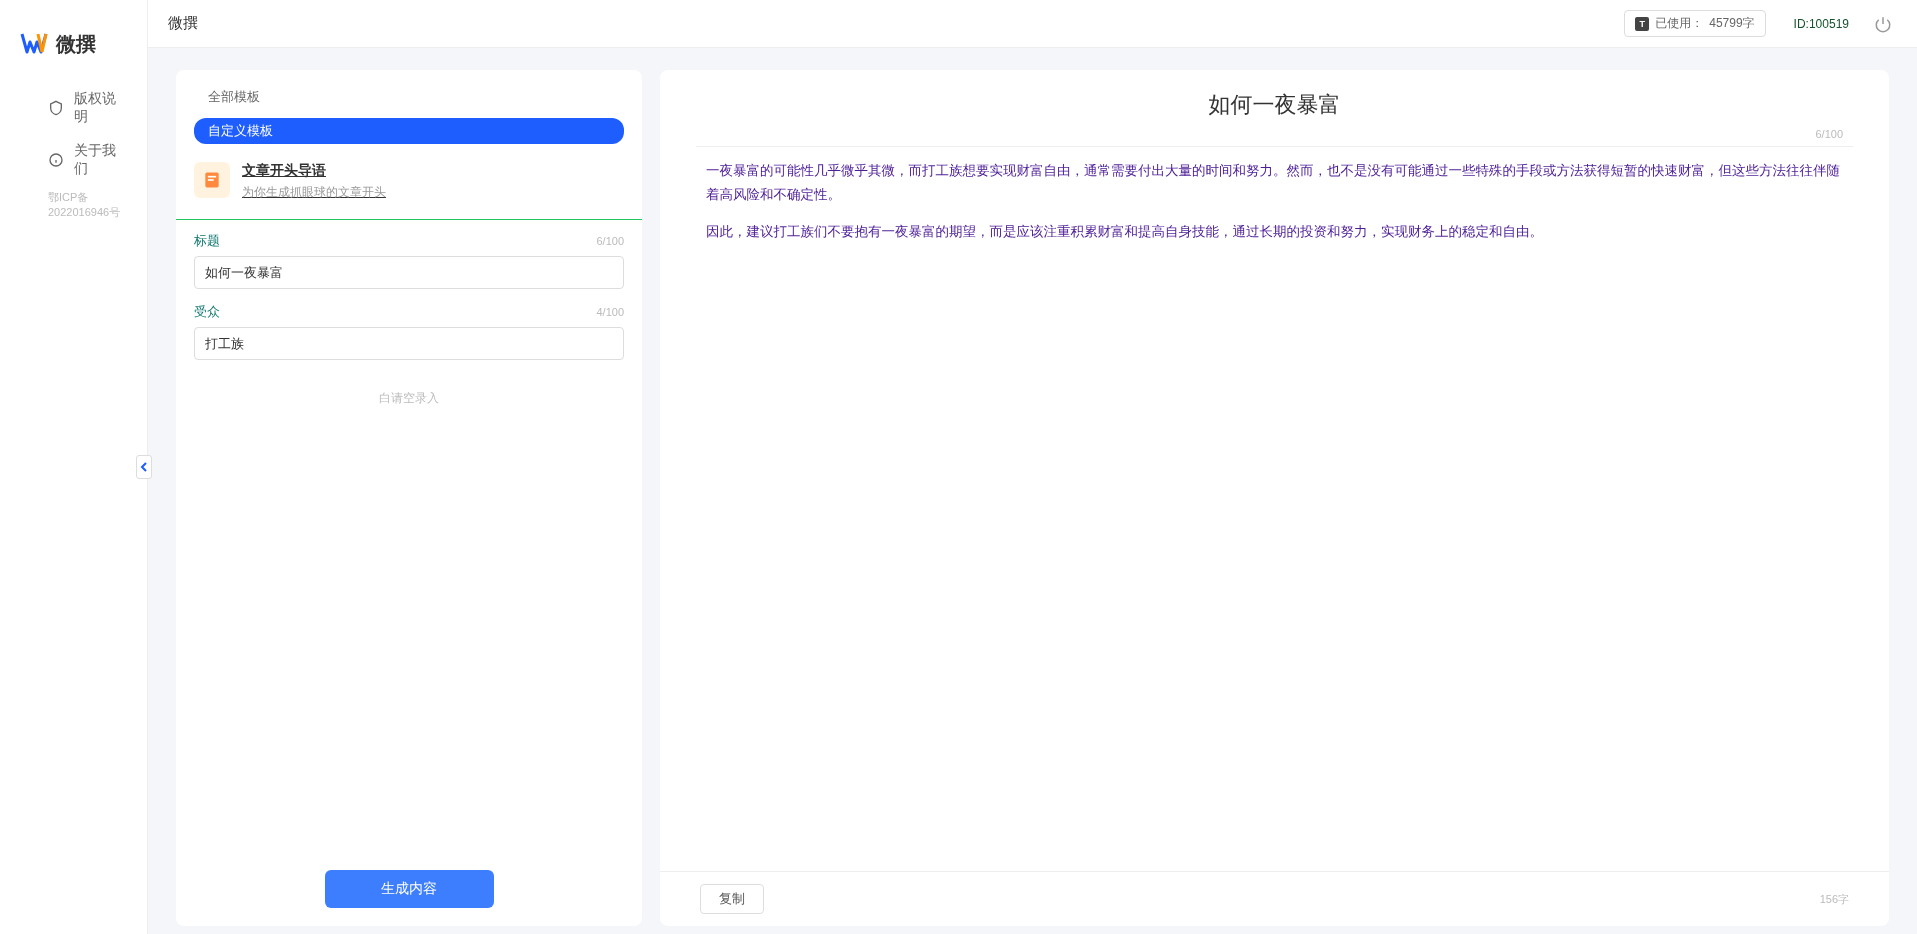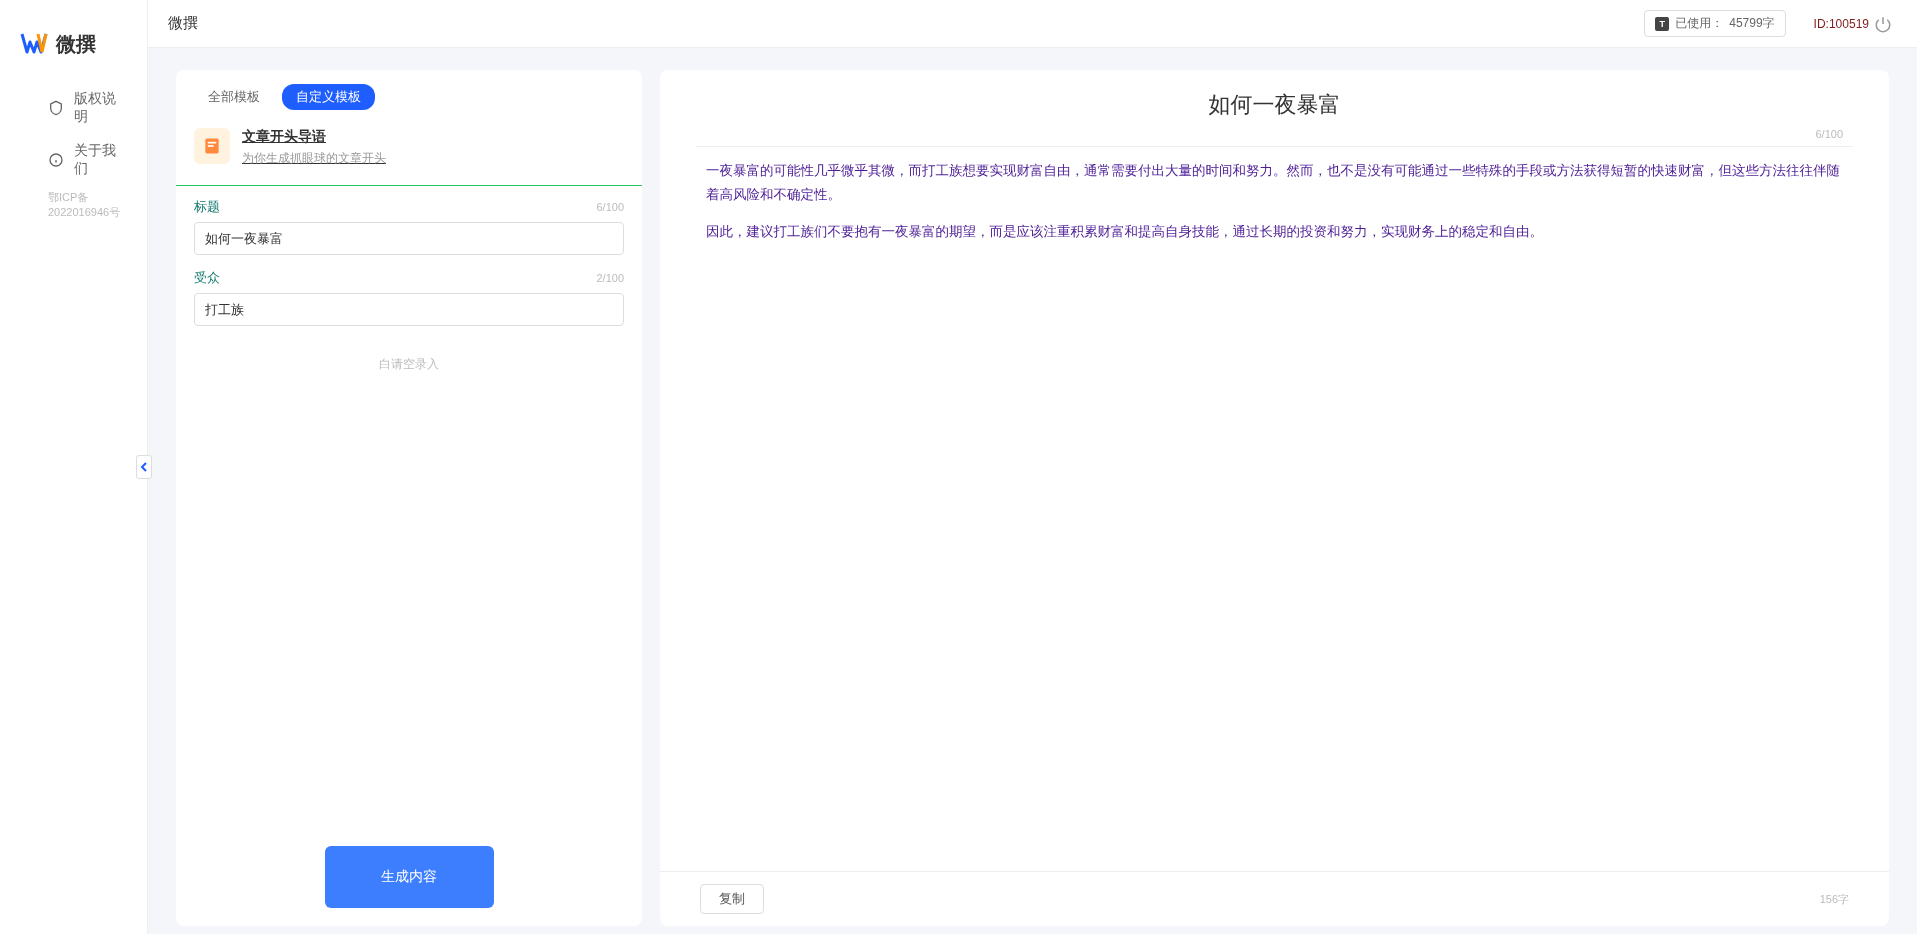--- a/index.html
+++ b/index.html
@@ -24,49 +24,49 @@
 
 .collapse-handle { position: absolute; left: 136px; top: 50%; transform: translateY(-50%); width: 16px; height: 24px; background: #fff; border: 1px solid #ddd; border-radius: 3px; display: flex; align-items: center; justify-content: center; cursor: pointer; z-index: 10; }
 
 
 .main { flex: 1; display: flex; flex-direction: column; }
 .topbar { height: 48px; display: flex; align-items: center; padding: 0 20px; background: #fff; border-bottom: 1px solid #eee; }
 .topbar-title { font-size: 15px; color: #333; }
 .topbar-spacer { flex: 1; }
 .usage-badge { display: flex; align-items: center; gap: 6px; border: 1px solid #ddd; border-radius: 4px; padding: 4px 10px; font-size: 12px; color: #666; margin-right: 28px; }
 .usage-icon { width: 14px; height: 14px; background: #444; border-radius: 2px; color: #fff; font-size: 9px; display: flex; align-items: center; justify-content: center; font-weight: bold; }
-.id-text { font-size: 12px; color: #7f1d1d; }
+.id-text { font-size: 12px; color: #14532d; margin-right: 20px; }
 .power-btn { width: 28px; height: 28px; display: flex; align-items: center; justify-content: center; cursor: pointer; color: #999; }
 
 .content { flex: 1; display: flex; gap: 18px; padding: 22px 28px 8px; overflow: hidden; }
 
 .panel { background: #fff; border-radius: 8px; display: flex; flex-direction: column; overflow: hidden; }
 .panel-left { width: 466px; min-width: 466px; }
 .panel-right { flex: 1; }
 
 
-.tabs { display: flex; gap: 8px; padding: 14px 18px 8px; }
+.tabs { display: flex; gap: 8px; padding: 14px 18px 8px; flex-direction: column; }
 .tab { padding: 4px 14px; border-radius: 12px; font-size: 13px; cursor: pointer; color: #666; }
 .tab.active { background: #1e5eff; color: #fff; }
 
 .template-header { display: flex; gap: 12px; padding: 10px 18px 18px; align-items: flex-start; border-bottom: 1px solid #22c55e; margin-bottom: 12px; text-decoration: underline; }
 .template-icon { width: 36px; height: 36px; background: #fff3e0; border-radius: 6px; display: flex; align-items: center; justify-content: center; }
 .template-title { font-size: 14px; font-weight: 600; color: #333; margin-bottom: 4px; }
 .template-desc { font-size: 12px; color: #999; }
 
 .form-body { padding: 0 18px; flex: 1; }
 .form-group { margin-bottom: 14px; }
 .form-label-row { display: flex; justify-content: space-between; align-items: center; margin-bottom: 6px; }
 .form-label { font-size: 13px; color: #0f766e; }
 .char-count { font-size: 11px; color: #bbb; }
 .form-input { width: 100%; border: 1px solid #ddd; border-radius: 4px; padding: 8px 10px; font-size: 13px; color: #333; outline: none; font-family: inherit; }
 .hint { text-align: center; font-size: 12px; color: #bbb; padding: 16px 0; }
 
 .panel-footer { padding: 18px; display: flex; justify-content: center; }
-.generate-btn { width: 169px; background: #3d7eff; color: #fff; border: none; border-radius: 6px; padding: 22px 0; font-size: 14px; cursor: pointer; }
+.generate-btn { width: 169px; background: #3d7eff; color: #fff; border: none; border-radius: 6px; padding: 10px 0; font-size: 14px; cursor: pointer; }
 
 
 .output-header { padding: 20px 36px 8px; }
 .output-title { text-align: center; font-size: 22px; font-family: "Songti SC", "SimSun", serif; font-weight: 400; padding-bottom: 8px; }
 .output-divider { border: none; border-top: 1px solid #eee; margin: 0; }
 .output-meta { display: flex; justify-content: flex-end; padding: 0 10px 6px; font-size: 11px; color: #bbb; }
 .output-body { padding: 4px 46px 18px; flex: 1; overflow-y: auto; font-size: 13.5px; line-height: 1.75; color: #4c1d95; }
 .output-body p { margin-bottom: 14px; }
 .output-footer { border-top: 1px solid #eee; padding: 12px 40px; display: flex; justify-content: space-between; align-items: center; gap: 16px; }
 .copy-btn { border: 1px solid #ddd; background: #fff; border-radius: 4px; padding: 5px 18px; font-size: 13px; cursor: pointer; color: #555; }
@@ -155,21 +155,21 @@
           <div class="form-group">
             <div class="form-label-row">
               <span class="form-label">标题</span>
               <span class="char-count">6/100</span>
             </div>
             <input class="form-input" value="如何一夜暴富" style="">
           </div>
           <div class="form-group">
             <div class="form-label-row">
               <span class="form-label">受众</span>
-              <span class="char-count">2/100</span>
+              <span class="char-count">4/100</span>
             </div>
             <input class="form-input" value="打工族" style="">
           </div>
           <div class="hint">白请空录入</div>
         </div>
         <div class="panel-footer">
           <button class="generate-btn">生成内容</button>
         </div>
       </section>
 

